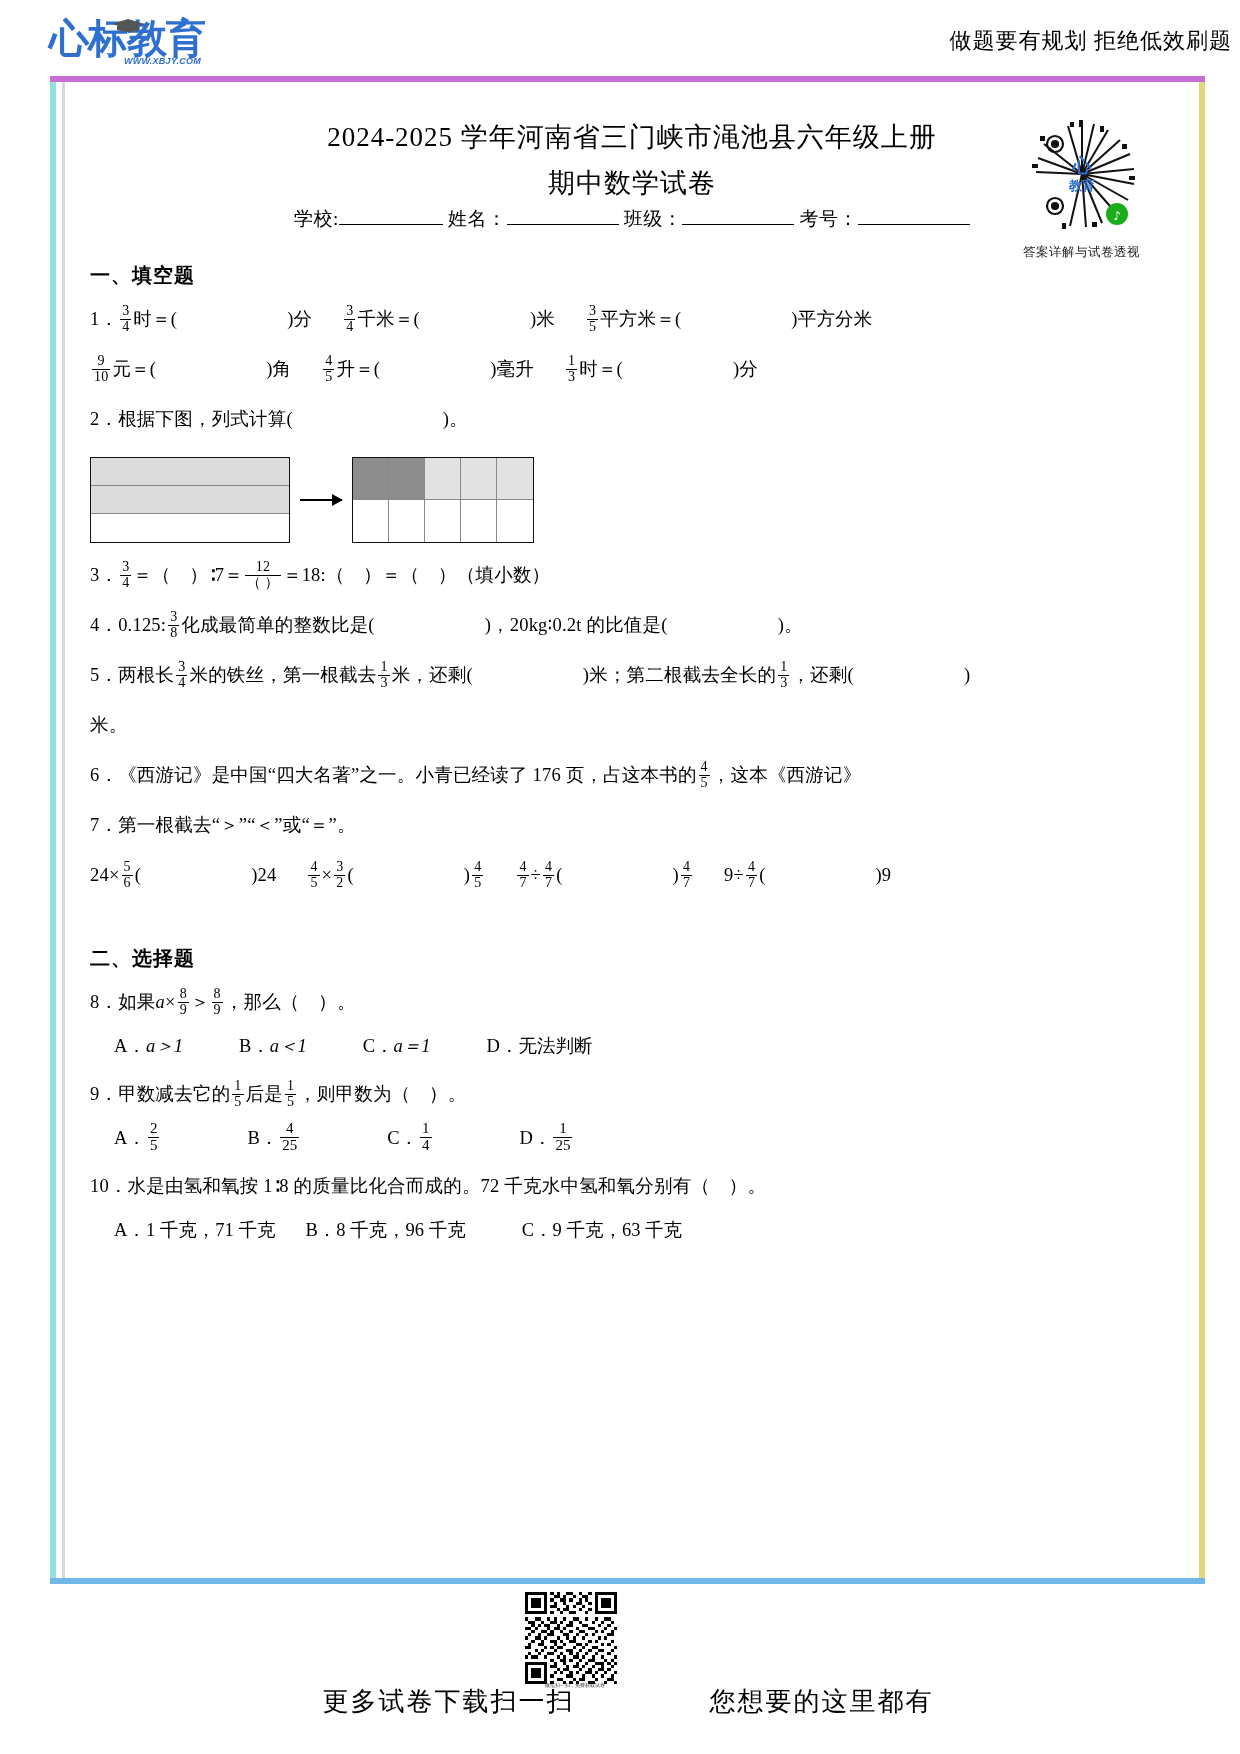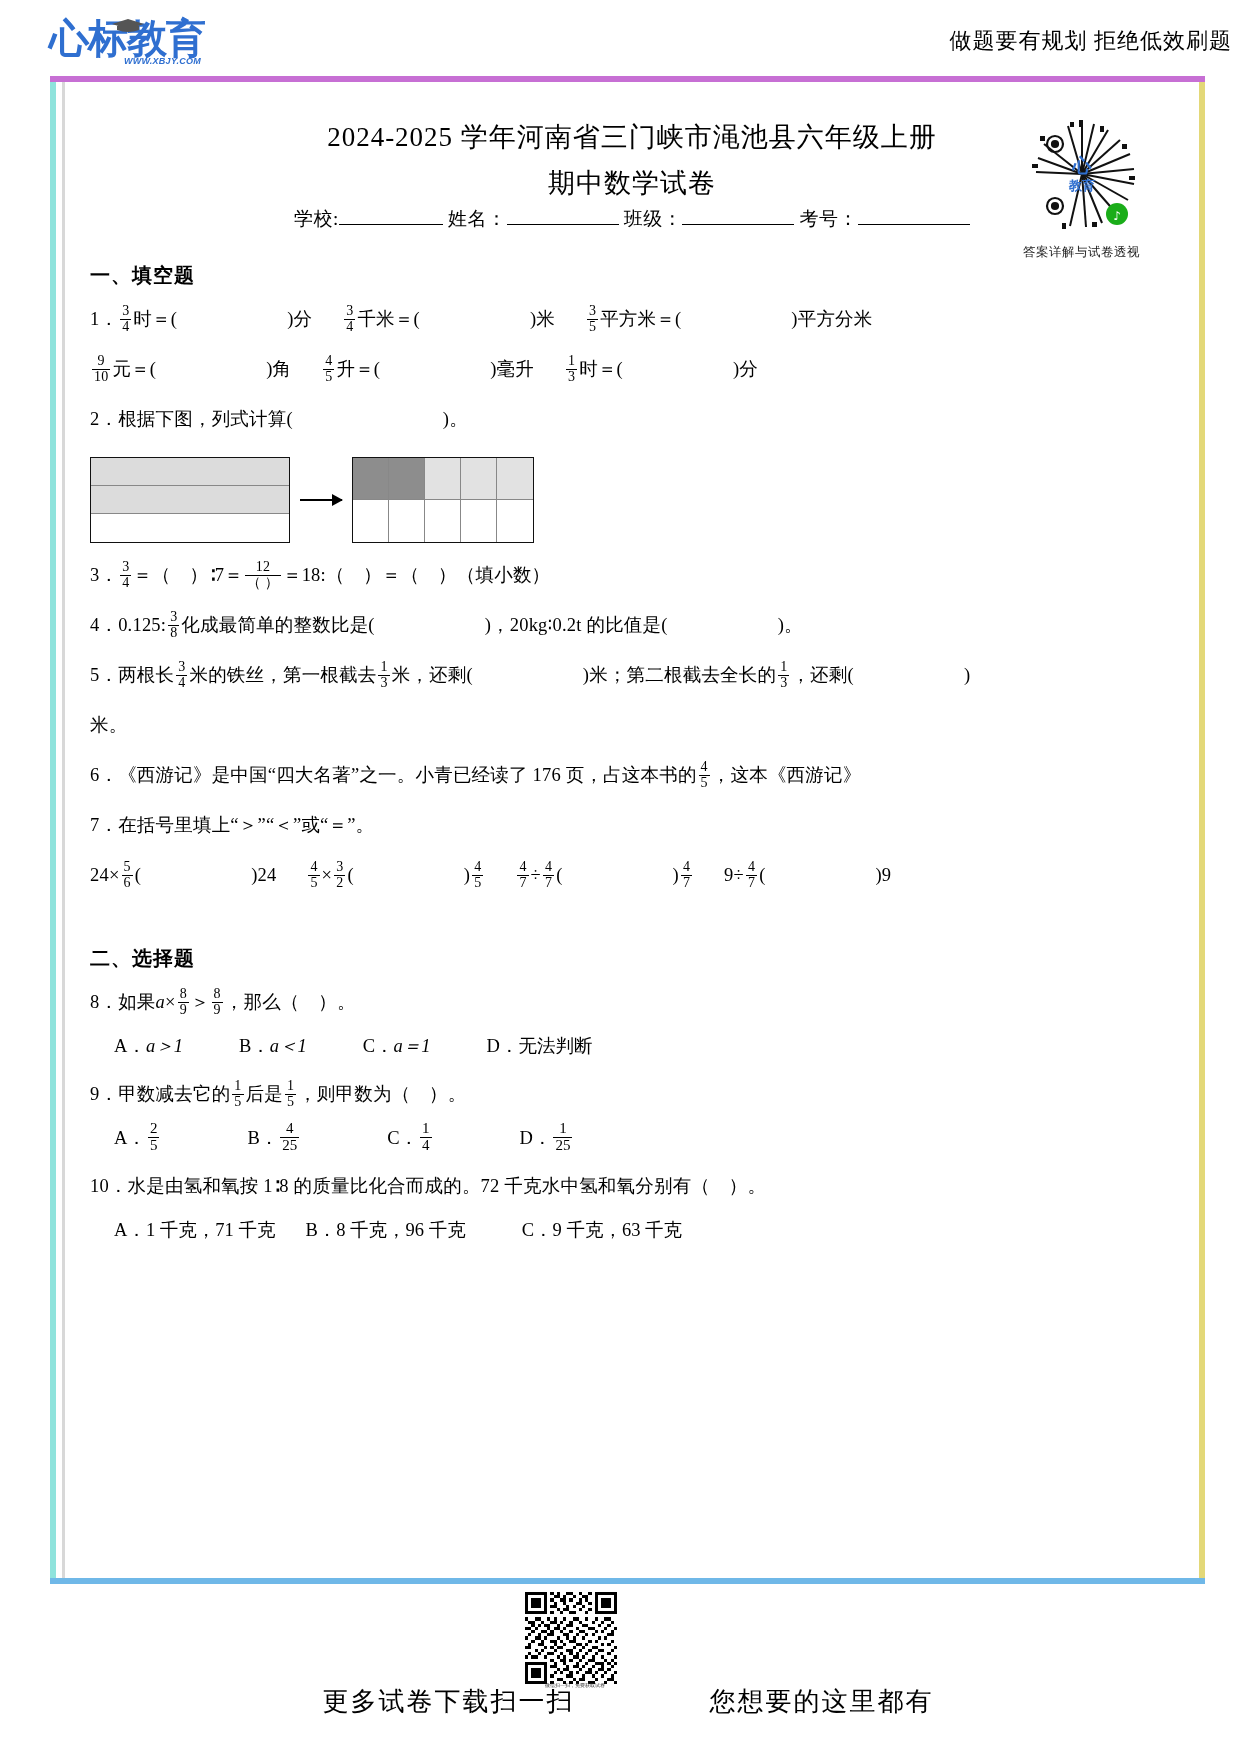--- a/index.html
+++ b/index.html
@@ -320,21 +320,21 @@
   </div>
   <div class="q">
     <span>米。</span>
   </div>
 
   <div class="q">
     <span>6．</span><span>《西游记》是中国“四大名著”之一。小青已经读了 176 页，占这本书的</span><span class="frac"><span class="num">4</span><span class="den">5</span></span><span>，这本《西游记》</span>
   </div>
 
   <div class="q">
-    <span>7．</span><span>在括号里填上“＞”“＜”或“＝”。</span>
+    <span>7．</span><span>第一根截去“＞”“＜”或“＝”。</span>
   </div>
   <div class="q">
     <span>24×</span><span class="frac"><span class="num">5</span><span class="den">6</span></span><span>(</span><span class="blank-md"></span><span>)24</span><span class="gap"></span><span class="frac"><span class="num">4</span><span class="den">5</span></span><span>×</span><span class="frac"><span class="num">3</span><span class="den">2</span></span><span>(</span><span class="blank-md"></span><span>)</span><span class="frac"><span class="num">4</span><span class="den">5</span></span><span class="gap"></span><span class="frac"><span class="num">4</span><span class="den">7</span></span><span>÷</span><span class="frac"><span class="num">4</span><span class="den">7</span></span><span>(</span><span class="blank-md"></span><span>)</span><span class="frac"><span class="num">4</span><span class="den">7</span></span><span class="gap"></span><span>9÷</span><span class="frac"><span class="num">4</span><span class="den">7</span></span><span>(</span><span class="blank-md"></span><span>)9</span>
   </div>
 
   <div class="section-head" style="margin-top:48px;">二、选择题</div>
 
   <div class="q">
     <span>8．</span><span>如果</span><em class="it">a</em><span>×</span><span class="frac"><span class="num">8</span><span class="den">9</span></span><span>＞</span><span class="frac"><span class="num">8</span><span class="den">9</span></span><span>，那么（　）。</span>
   </div>

